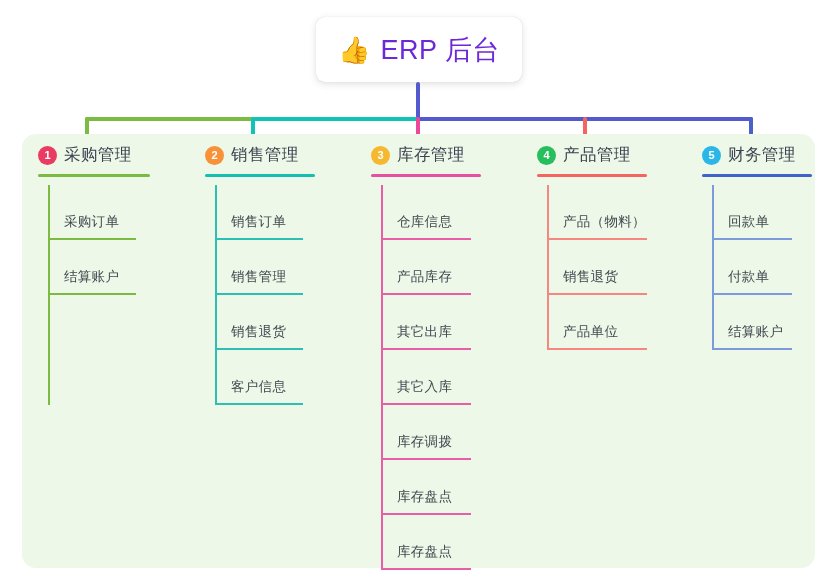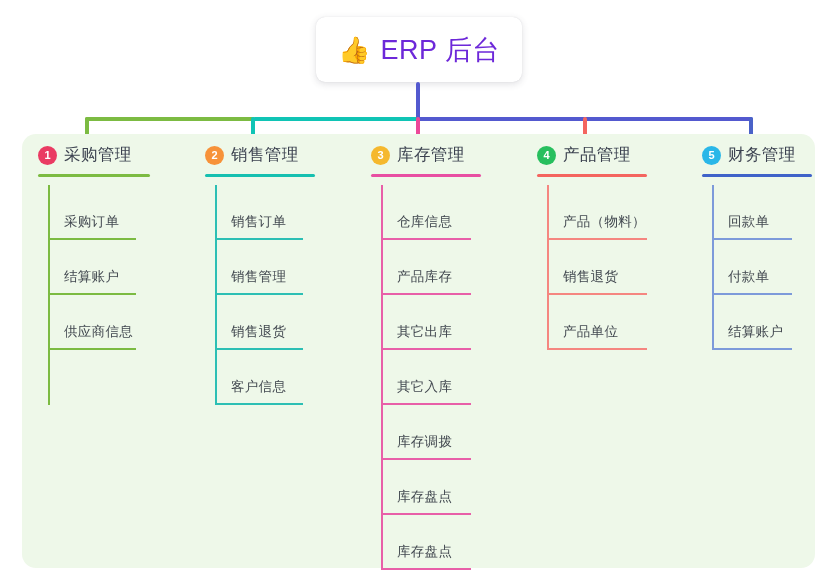--- a/index.html
+++ b/index.html
@@ -99,24 +99,20 @@
         <div class="items" style="height: 220px;">
           <div class="trunk" style="height: 220px; background: rgb(124, 187, 66);"></div>
           <div class="item">
             <span class="item-label">采购订单</span>
             <div class="item-rule" style="width: 88px; background: rgb(124, 187, 66);"></div>
           </div>
           <div class="item">
             <span class="item-label">结算账户</span>
             <div class="item-rule" style="width: 88px; background: rgb(124, 187, 66);"></div>
           </div>
-          <div class="item">
-            <span class="item-label">供应商信息</span>
-            <div class="item-rule" style="width: 88px; background: rgb(124, 187, 66);"></div>
-          </div>
         </div>
       </div>
       <div class="col" style="left: 205px;">
         <div class="col-head">
           <span class="badge" style="background: rgb(247, 146, 57);">2</span>
           <span class="col-title">销售管理</span>
         </div>
         <div class="head-rule" style="width: 110px; background: rgb(22, 192, 176);"></div>
         <div class="items" style="height: 220px;">
           <div class="trunk" style="height: 220px; background: rgb(44, 191, 180);"></div>

